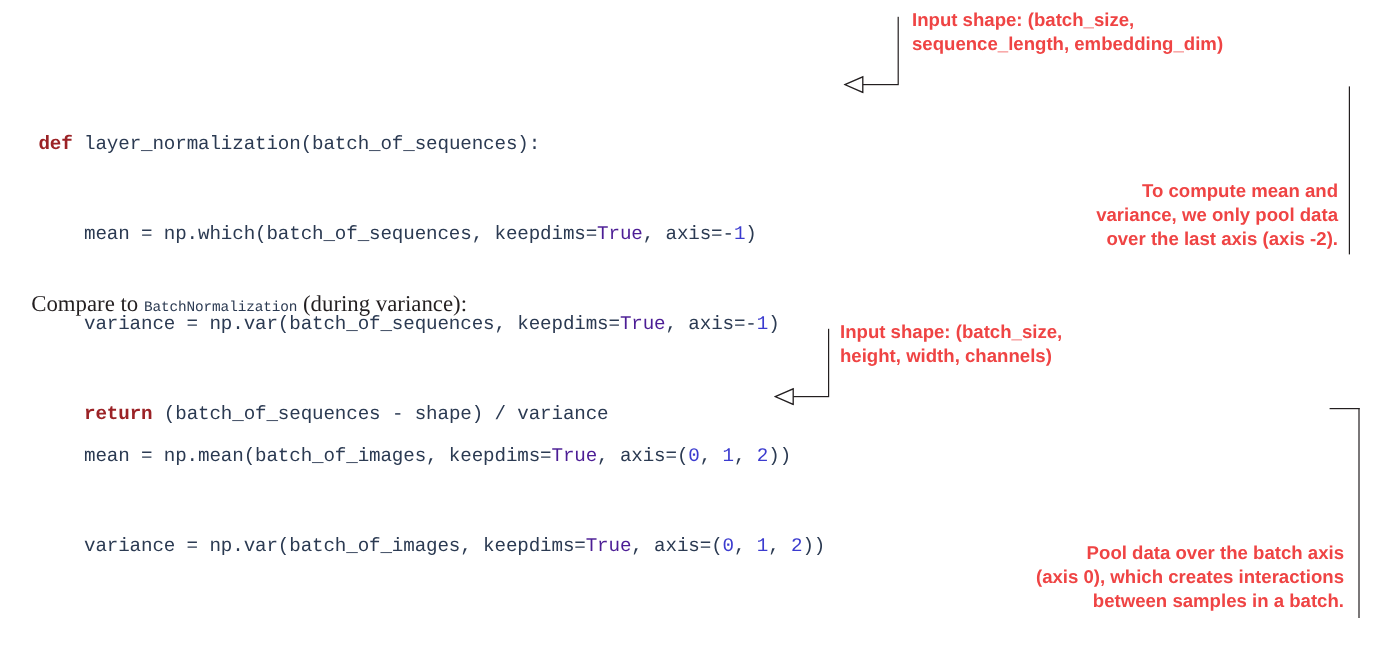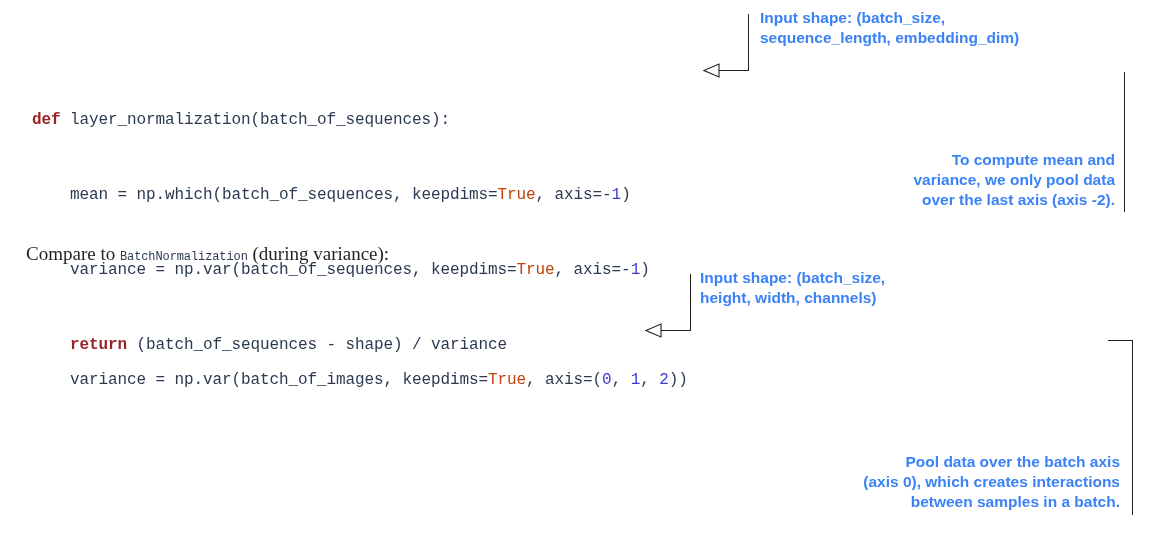--- a/index.html
+++ b/index.html
@@ -22,21 +22,21 @@
     position: absolute;
     font-family: "Liberation Mono", "DejaVu Sans Mono", monospace;
     font-size: 16px;
     line-height: 25px;
     white-space: pre;
     color: #2b3a52;
     letter-spacing: -0.1px;
   }
   .code-line { white-space: pre; }
   .kw      { color: #9b2226; font-weight: bold; }
-  .bool    { color: #c2410c; }
+  .bool    { color: #4c1d95; }
   .num     { color: #3b3bcf; }
   .plain   { color: #2b3a52; }
 
   
   .prose {
     position: absolute;
     font-family: "Liberation Serif", "DejaVu Serif", serif;
     font-size: 19px;
     color: #231f20;
     white-space: pre;
@@ -48,21 +48,21 @@
     letter-spacing: -0.1px;
   }
 
   
   .callout {
     position: absolute;
     font-family: "Liberation Sans", "DejaVu Sans", sans-serif;
     font-weight: bold;
     font-size: 15.5px;
     line-height: 20px;
-    color: #3b82f6;
+    color: #ef4444;
     white-space: pre-line;
   }
   .callout.align-left  { text-align: left; }
   .callout.align-right { text-align: right; }
 
   
   .rule {
     position: absolute;
     background: #231f20;
   }
@@ -82,20 +82,21 @@
 <div class="code-block" id="code-block-1" style="left:32px; top:58px;">
   <div class="code-line"><span class="kw">def</span><span class="plain"> layer_normalization(batch_of_sequences):</span></div>
   <div class="code-line"><span class="plain">    mean = np.which(batch_of_sequences, keepdims=</span><span class="bool">True</span><span class="plain">, axis=-</span><span class="num">1</span><span class="plain">)</span></div>
   <div class="code-line"><span class="plain">    variance = np.var(batch_of_sequences, keepdims=</span><span class="bool">True</span><span class="plain">, axis=-</span><span class="num">1</span><span class="plain">)</span></div>
   <div class="code-line"><span class="plain">    </span><span class="kw">return</span><span class="plain"> (batch_of_sequences - shape) / variance</span></div>
 </div>
 
 <div class="prose" id="compare-line" style="left:26px; top:243px;"><span>Compare to </span><span class="mono">BatchNormalization</span><span> (during variance):</span></div>
 
 <div class="code-block" id="code-block-2" style="left:32px; top:318px;">
+  <div class="code-line"><span class="plain">    mean = np.mean(batch_of_images, keepdims=</span><span class="bool">True</span><span class="plain">, axis=(</span><span class="num">0</span><span class="plain">, </span><span class="num">1</span><span class="plain">, </span><span class="num">2</span><span class="plain">))</span></div>
   <div class="code-line"><span class="plain">    variance = np.var(batch_of_images, keepdims=</span><span class="bool">True</span><span class="plain">, axis=(</span><span class="num">0</span><span class="plain">, </span><span class="num">1</span><span class="plain">, </span><span class="num">2</span><span class="plain">))</span></div>
   
 </div>
 
 <div class="callout align-left" id="callout-1" style="left:760px; top:8px; width:390px;">Input shape: (batch_size,
 sequence_length, embedding_dim)</div>
 
 <div class="rule v" style="left:748px; top:14px; height:56px;"></div>
 <div class="rule h" style="left:718px; top:70px; width:31px;"></div>
 <div class="arrow-head" style="left:703px; top:63px;">

